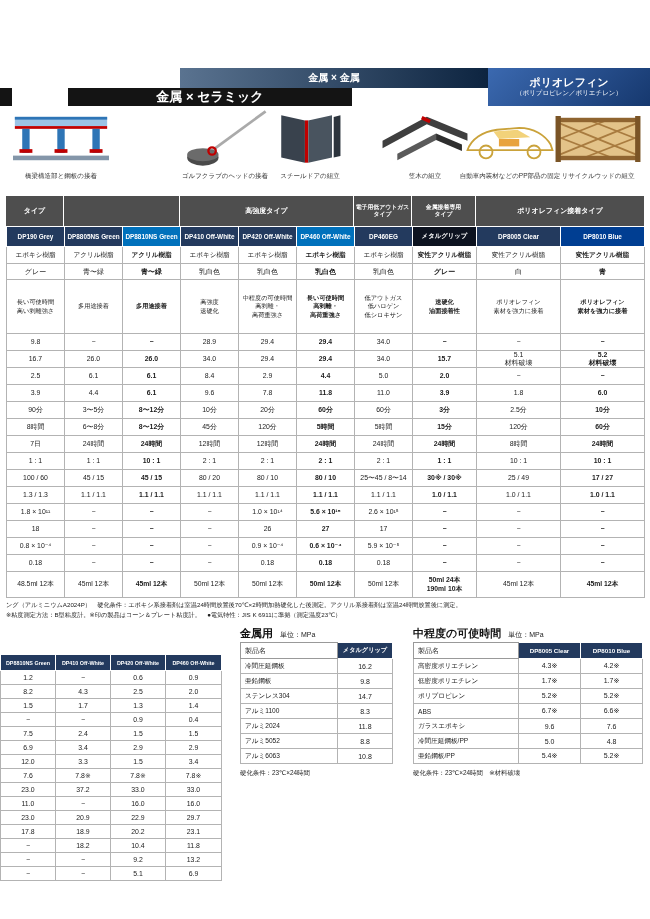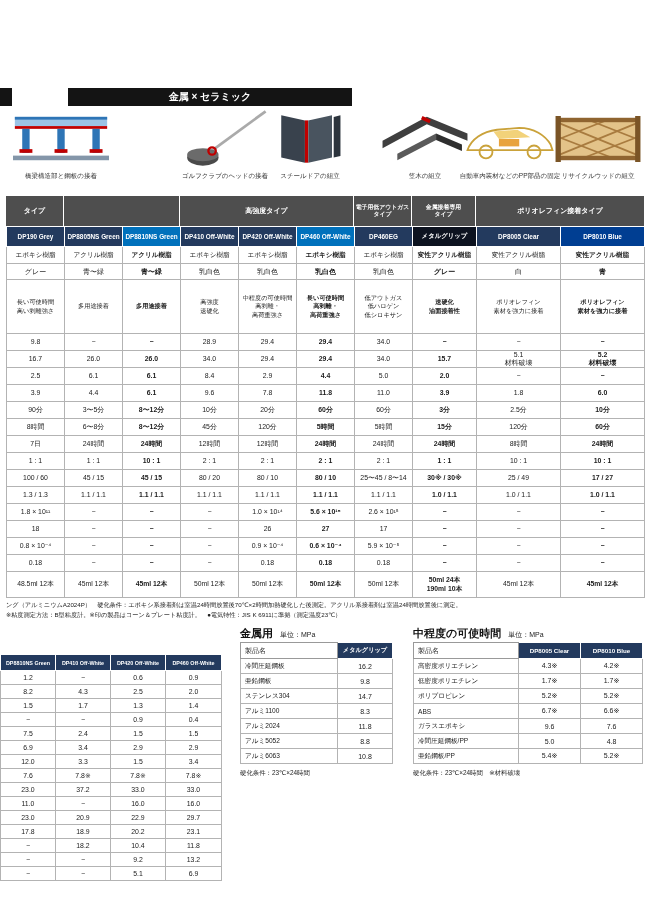--- a/index.html
+++ b/index.html
@@ -3,21 +3,21 @@
 <meta charset="utf-8">
 <style>
   *{margin:0;padding:0;box-sizing:border-box;}
   body{margin:0;background:#fff;font-family:"Liberation Sans","DejaVu Sans",sans-serif;}
   .page{position:relative;width:650px;height:919px;background:#fff;overflow:hidden;}
 
   
   .band{position:absolute;color:#fff;display:flex;align-items:center;justify-content:center;font-weight:bold;}
   .band-mm{left:180px;top:68px;width:308px;height:20px;font-size:10px;
     background:linear-gradient(to right,#5a7390,#0d2440);}
-  .band-mc{left:68px;top:88px;width:284px;height:18px;font-size:10px;background:#141414;}
+  .band-mc{left:68px;top:88px;width:284px;height:18px;font-size:13px;background:#141414;}
   .band-stub{left:0;top:88px;width:12px;height:18px;background:#141414;}
   .band-poly{left:488px;top:68px;width:162px;height:38px;flex-direction:column;
     background:linear-gradient(135deg,#3b69b0,#16386e);}
   .band-poly .t1{font-size:11px;line-height:1.2;}
   .band-poly .t2{font-size:6.5px;font-weight:normal;line-height:1.3;}
 
   
   .app{position:absolute;top:108px;height:90px;text-align:center;}
   .app svg{display:block;margin:0 auto;height:62px;}
   .app .cap{font-size:6.5px;color:#333;line-height:1.25;margin-top:2px;}
@@ -71,21 +71,26 @@
   .small-note{position:absolute;top:769px;font-size:6.4px;color:#222;}
   .note-metal{left:240px;}
   .note-poly{left:413px;}
 </style>
 </head>
 <body>
 
 <div class="page">
 
   <div class="band band-stub"></div>
+  <div class="band band-mm">金属 × 金属</div>
   <div class="band band-mc">金属 × セラミック</div>
+  <div class="band band-poly">
+    <span class="t1">ポリオレフィン</span>
+    <span class="t2">（ポリプロピレン／ポリエチレン）</span>
+  </div>
 
   <div class="app" style="left:6px;width:110px;">
     <span>
       <svg viewBox="0 0 104 64" width="96" height="62">
         <rect x="2" y="8" width="100" height="10" fill="#9cc3e5"></rect>
         <rect x="2" y="8" width="100" height="3" fill="#2e75b6"></rect>
         <rect x="2" y="18" width="100" height="3" fill="#c00000"></rect>
         <g fill="#2e75b6">
           <rect x="10" y="21" width="8" height="26"></rect>
           <rect x="48" y="21" width="8" height="26"></rect>

